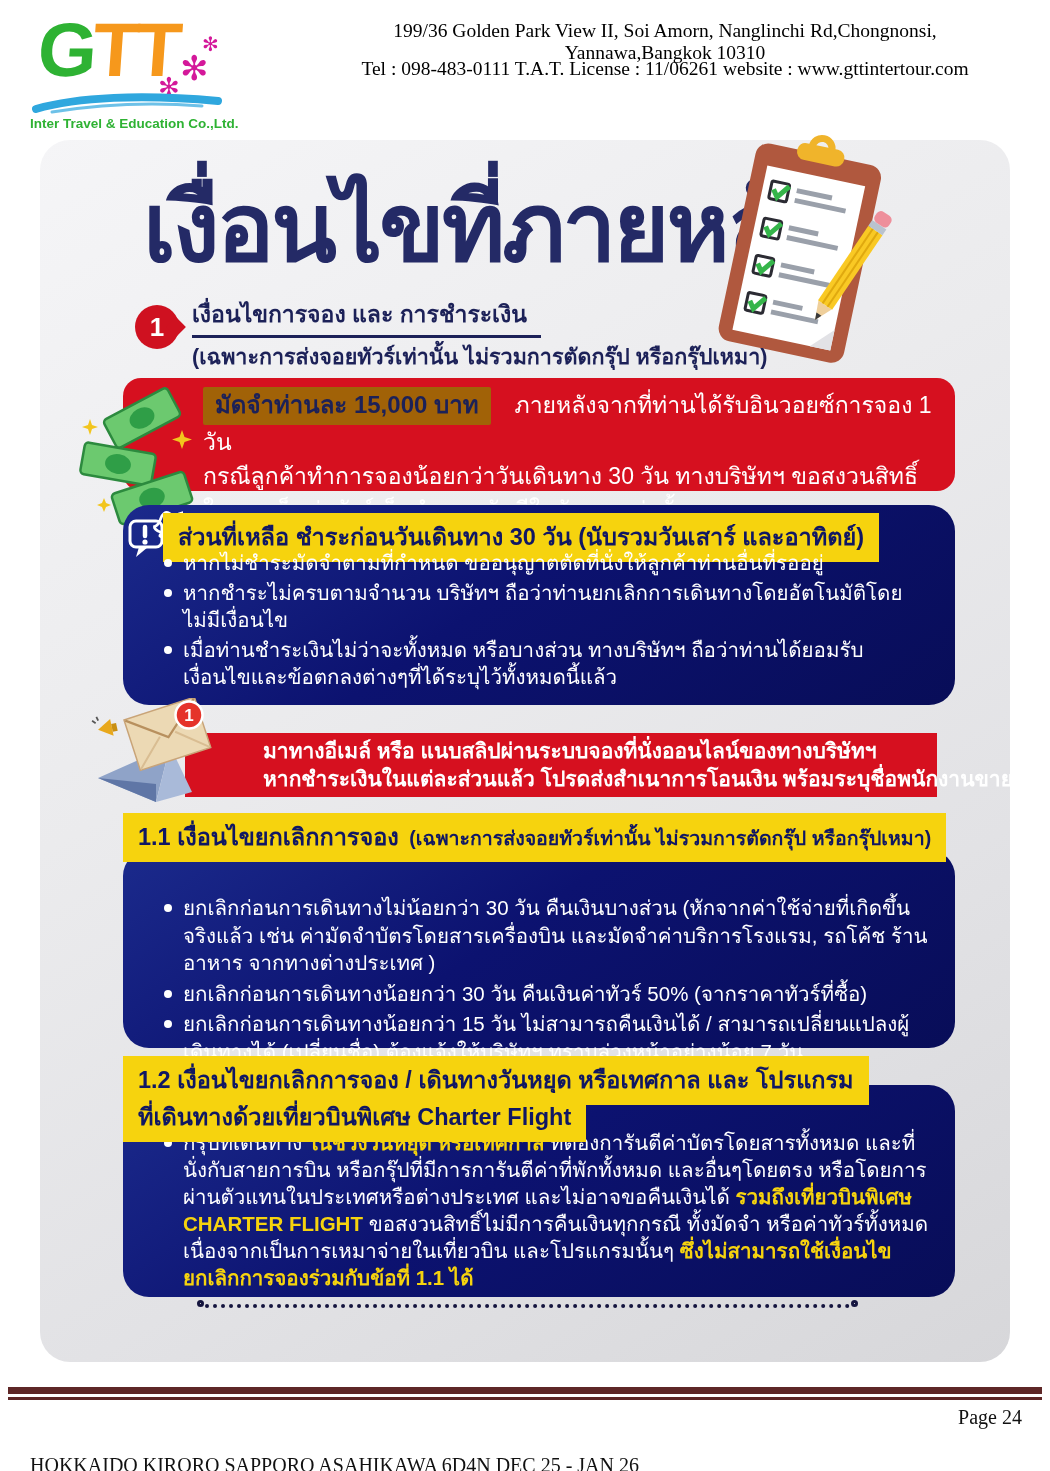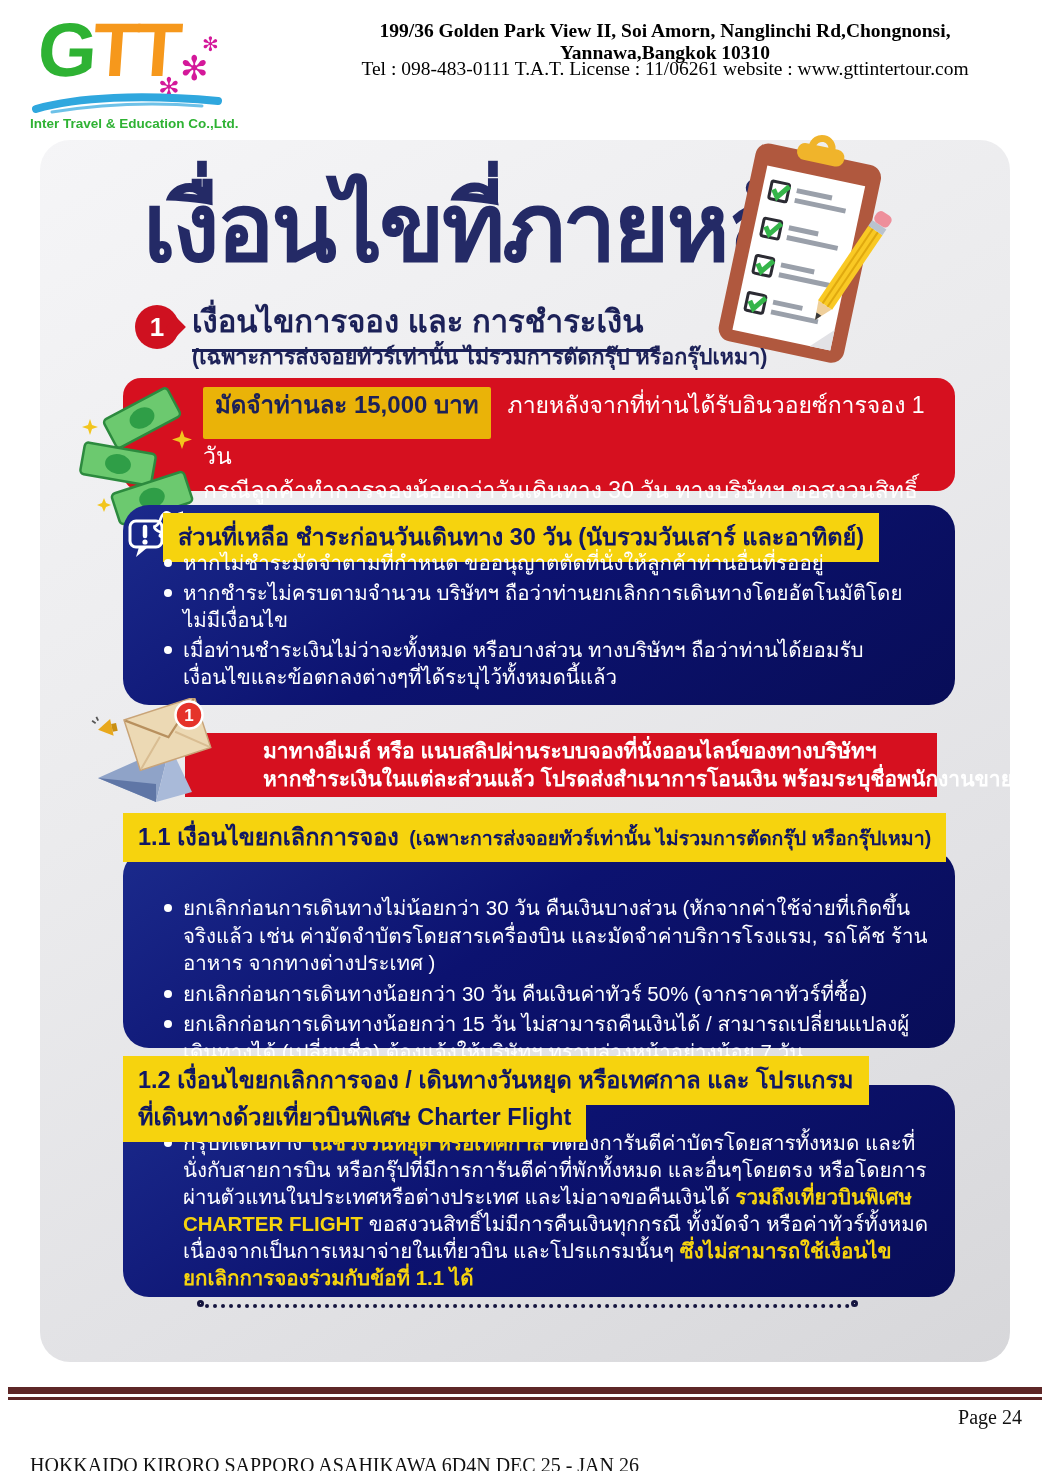--- a/index.html
+++ b/index.html
@@ -14,41 +14,41 @@
   .logo-g { color:#2eb233; }
   .logo-tt { color:#f6981c; }
   .flower { position:absolute; color:#d4189a; font-weight:700; }
   .flower.f1 { left:150px; top:38px; font-size:34px; }
   .flower.f2 { left:128px; top:62px; font-size:26px; }
   .flower.f3 { left:172px; top:22px; font-size:20px; }
   .logo-wave { position:absolute; left:2px; top:82px; }
   .logo-company { position:absolute; left:0; top:106px; width:210px; color:#2eb233; font-size:13.5px; font-weight:700; white-space:nowrap; }
   .address { position:absolute; left:320px; top:0; width:690px; text-align:center;
     font-family:"Liberation Serif","DejaVu Serif",serif; color:#000; }
-  .address .l1 { position:absolute; left:0; right:0; top:20px; font-size:19.5px;font-weight:bold; }
+  .address .l1 { position:absolute; left:0; right:0; top:20px; font-size:19.5px; }
   .address .l2 { position:absolute; left:0; right:0; top:58px; font-size:19.5px; }
   
   .card { position:absolute; left:40px; top:140px; width:970px; height:1222px; border-radius:30px;
     background:linear-gradient(150deg,#f5f5f7 0%,#ebebed 40%,#e2e2e5 70%,#d7d7da 100%); }
   .page-title { position:absolute; left:103px; top:18px; font-size:96px; font-weight:800;
     color:#242a66; letter-spacing:-3px; line-height:1.45; white-space:nowrap; }
   .clipboard { position:absolute; right:108px; top:-8px; }
   
   .pin1 { position:absolute; left:95px; top:165px; width:44px; height:44px; background:#cf1120;
     border-radius:50%; color:#fff; font-size:26px; font-weight:800; text-align:center; line-height:44px; }
   .pin1::after { content:""; position:absolute; right:-4px; top:15px; width:14px; height:14px;
     background:#cf1120; transform:rotate(45deg); }
-  .sec1-title { position:absolute; left:152px; top:156px; font-size:31px; font-weight:800; color:#1c2158;
+  .sec1-title { position:absolute; left:152px; top:156px; font-size:23px; font-weight:800; color:#1c2158;
     border-bottom:3px solid #1c2158; padding-bottom:3px; padding-right:14px; white-space:nowrap; }
   .sec1-sub { position:absolute; left:152px; top:199px; font-size:21.5px; font-weight:700; color:#1c2158; white-space:nowrap; }
   
   .deposit { position:absolute; left:83px; top:238px; width:832px; height:113px; border-radius:18px;
     background:#d6101f; color:#fff; padding:9px 16px 0 80px; font-size:23px; line-height:34px; }
-  .dep-badge { display:inline-block; background:#eab308; color:#1c2158; font-weight:800; font-size:24px;
-    padding:1px 12px 17px 12px; border-radius:2px; margin-right:17px; }
+  .dep-badge { display:inline-block; background:#a16207; color:#1c2158; font-weight:800; font-size:24px;
+    padding:1px 12px 3px 12px; border-radius:2px; margin-right:24px; }
   .money { position:absolute; left:36px; top:246px; }
   
   .bluebox { position:absolute; left:83px; width:832px; border-radius:26px;
     background:linear-gradient(145deg,#1b2a8c 0%,#0c1270 45%,#080d58 100%); color:#fff; }
   .bb1 { top:365px; height:200px; }
   .bb2 { top:710px; height:198px; }
   .bb3 { top:945px; height:212px; }
   .yellow-band { display:inline-block; background:#f6d30e; color:#101763; font-weight:800;
     padding:5px 15px 7px 15px; white-space:nowrap; }
   .bb1-band { position:absolute; left:40px; top:8px; font-size:23.5px; }

